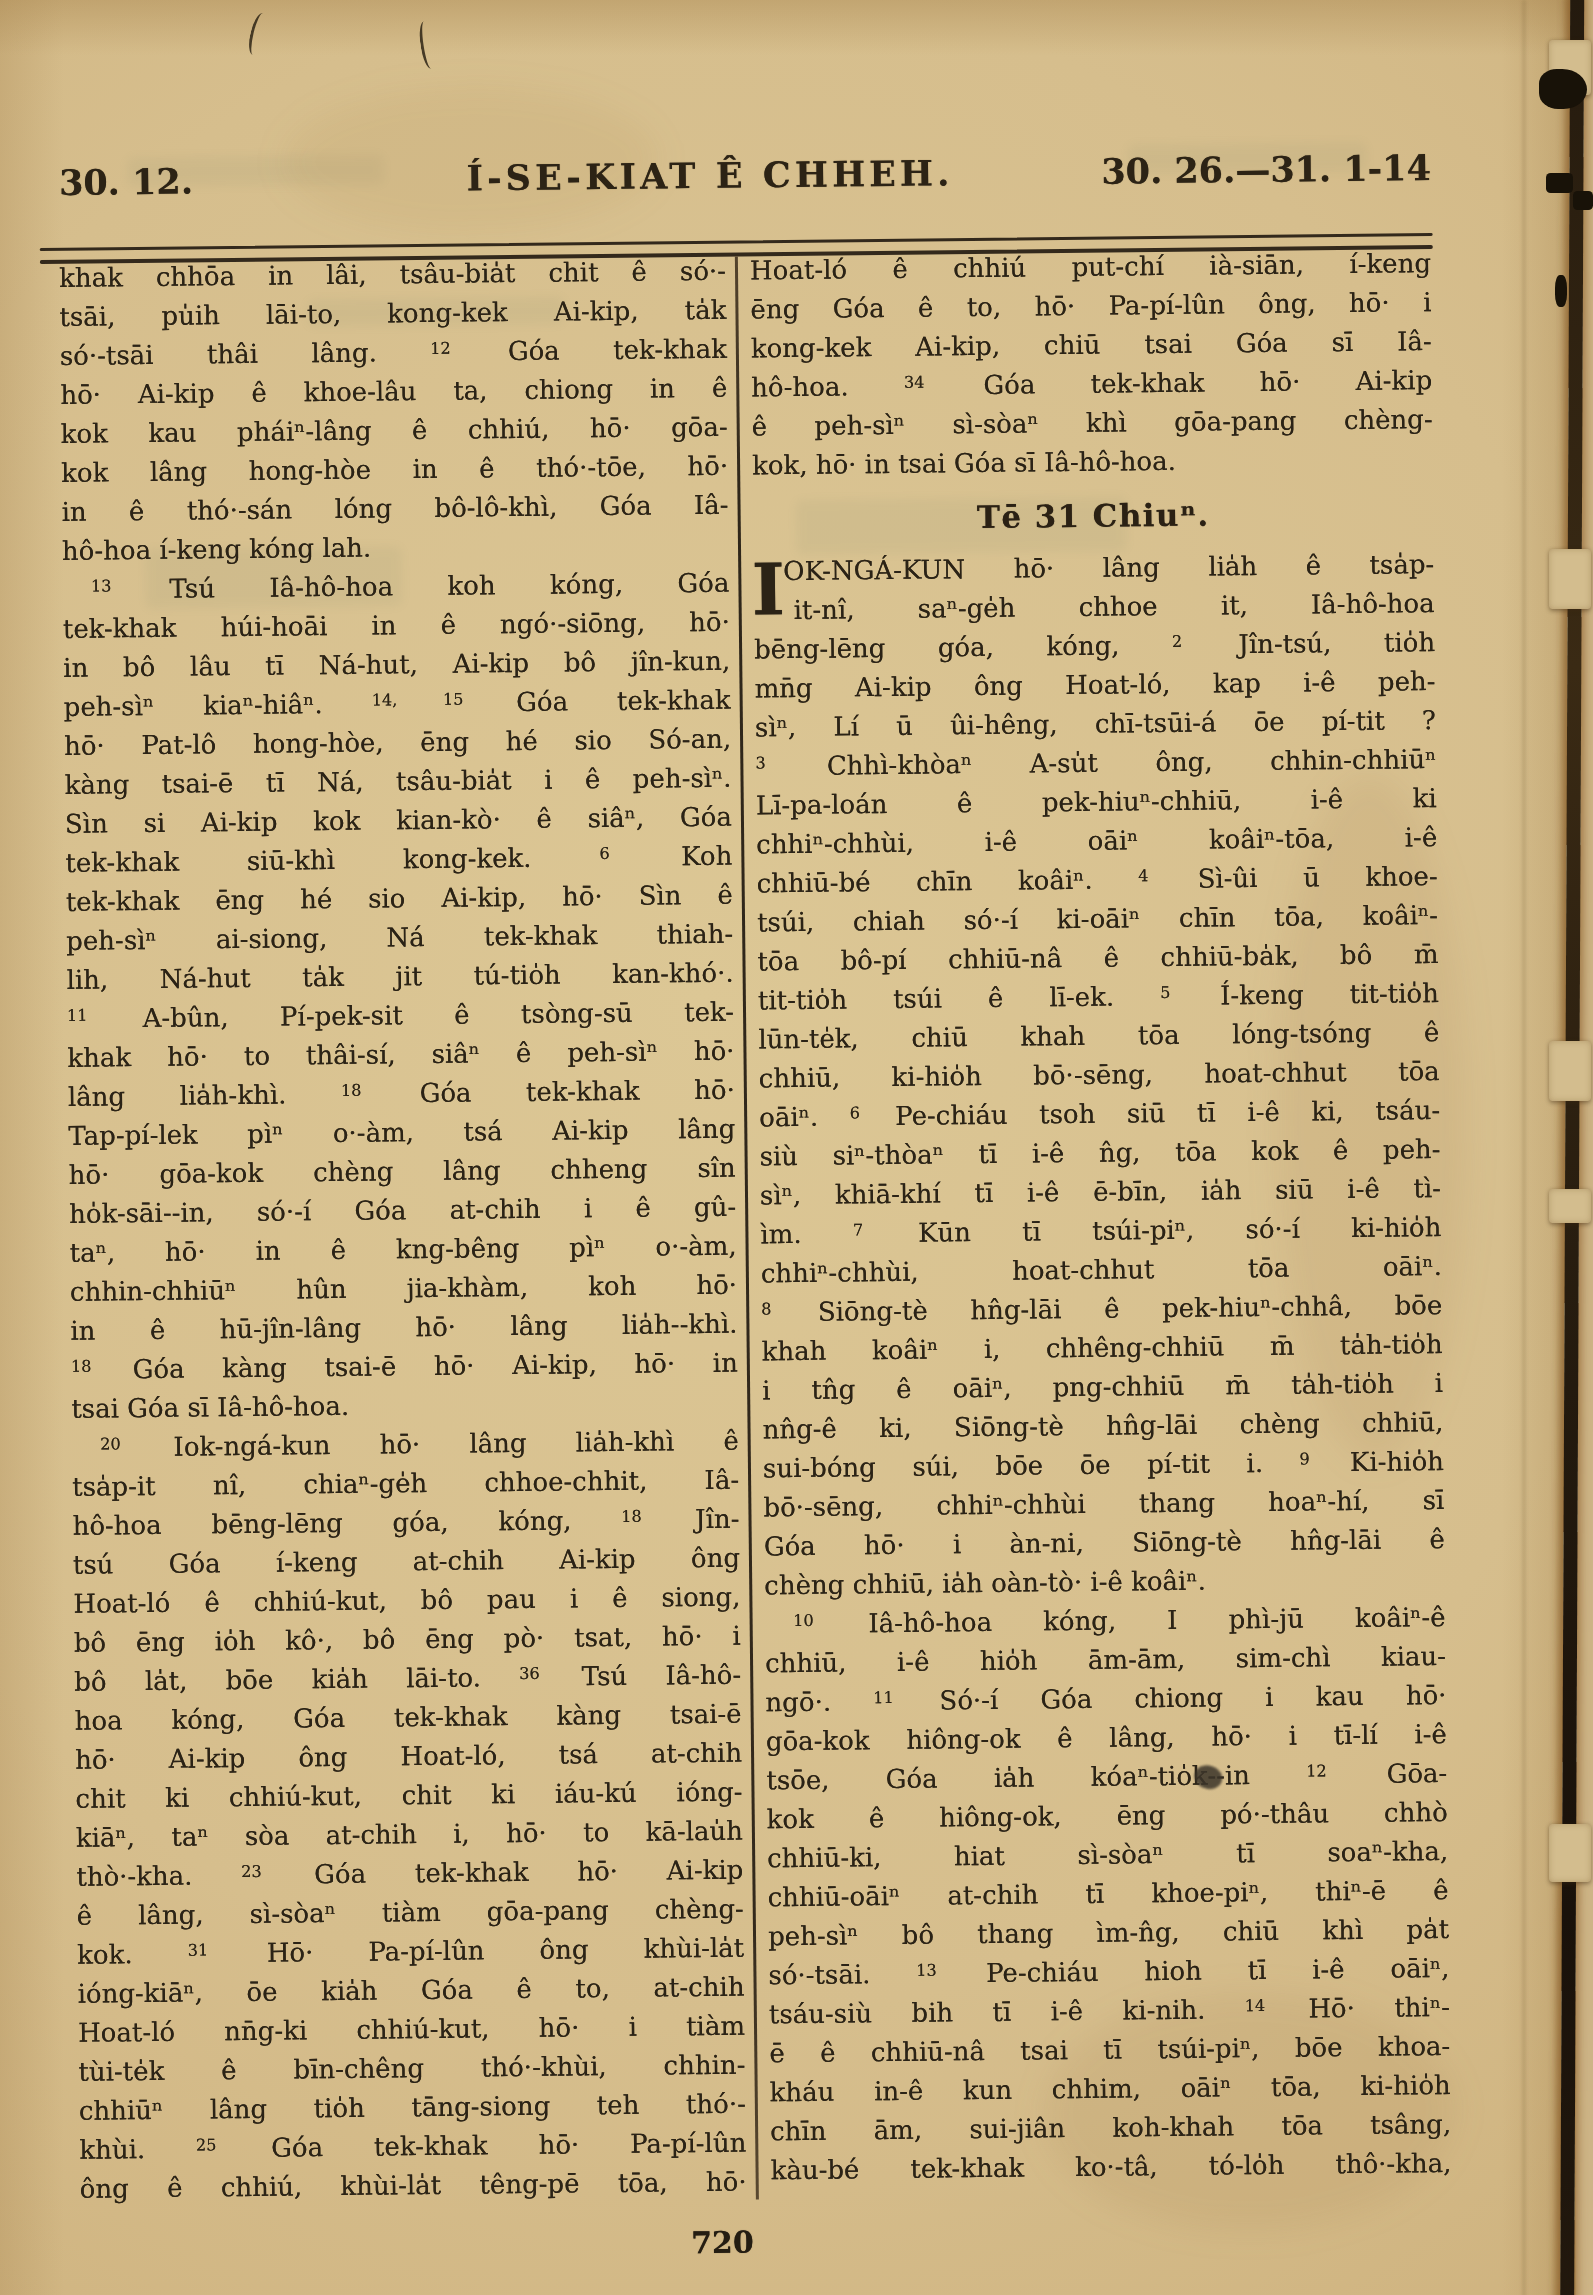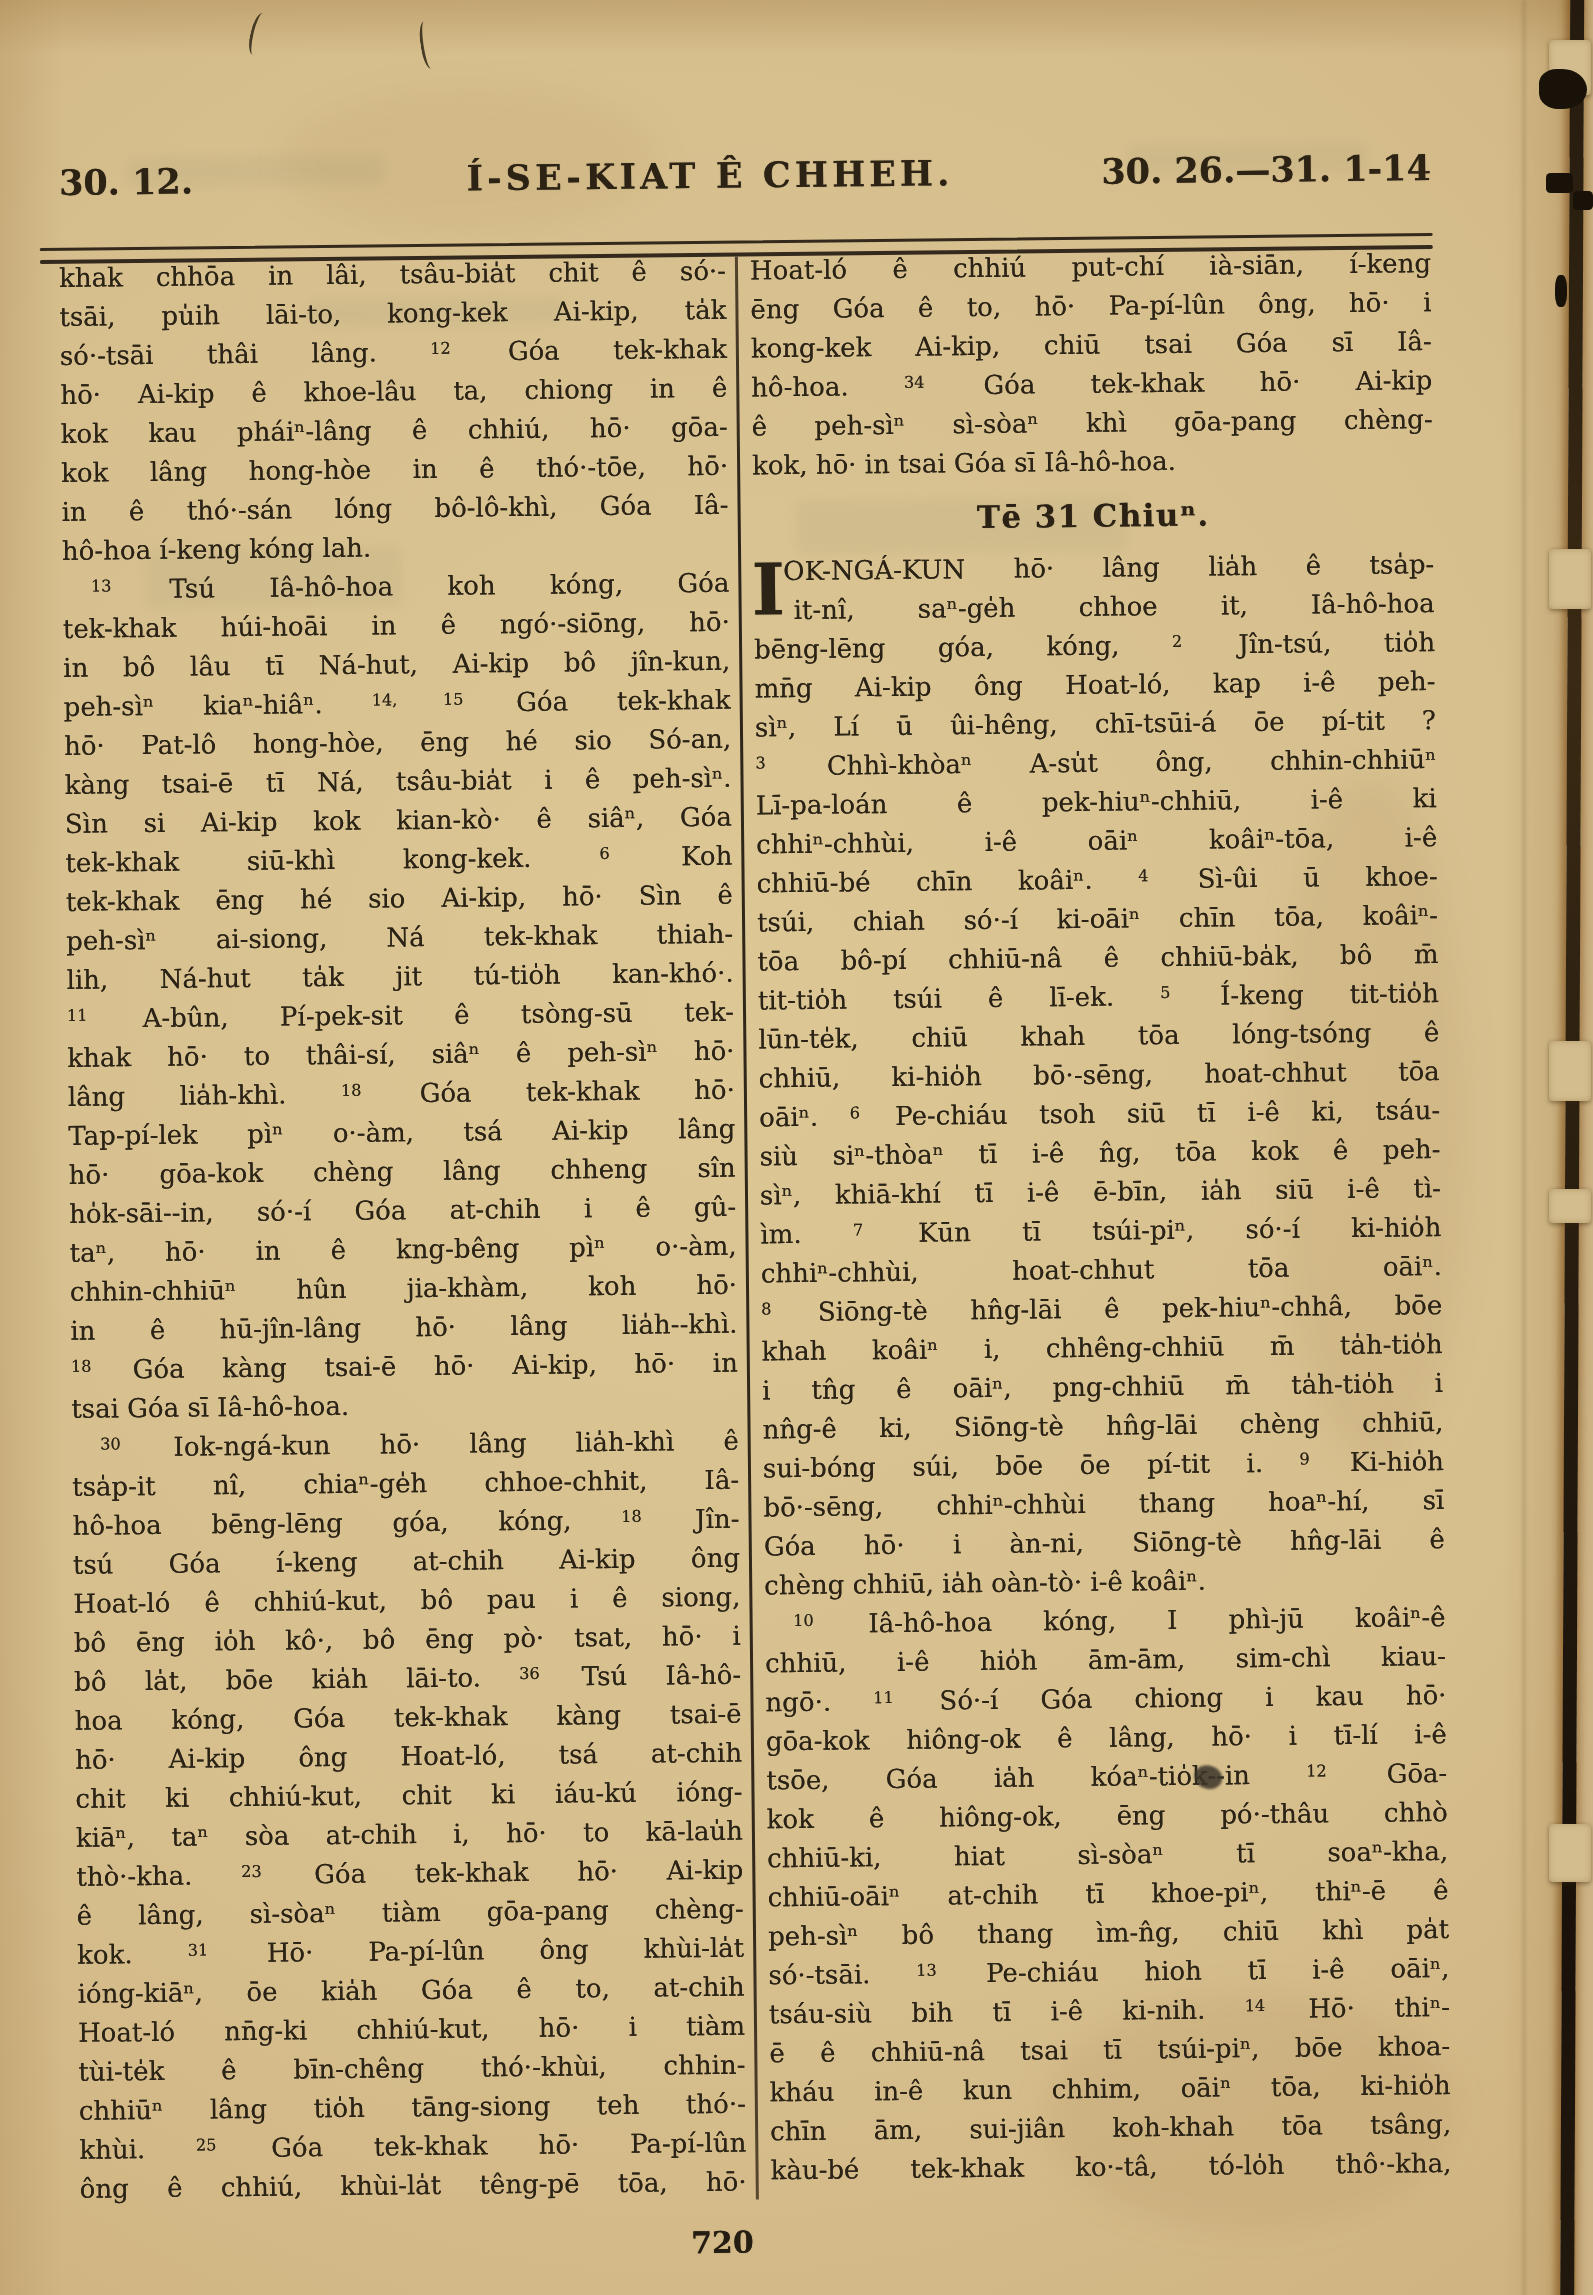--- a/index.html
+++ b/index.html
@@ -109,21 +109,21 @@
         <div class="line">khak hō· to thâi-sí, siâⁿ ê peh-sìⁿ hō·</div>
         <div class="line">lâng lia̍h-khì. <sup>18</sup> Góa tek-khak hō·</div>
         <div class="line">Tap-pí-lek pìⁿ o·-àm, tsá Ai-kip lâng</div>
         <div class="line">hō· gōa-kok chèng lâng chheng sîn</div>
         <div class="line">ho̍k-sāi--in, só·-í Góa at-chih i ê gû-</div>
         <div class="line">taⁿ, hō· in ê kng-bêng pìⁿ o·-àm,</div>
         <div class="line">chhin-chhiūⁿ hûn jia-khàm, koh hō·</div>
         <div class="line">in ê hū-jîn-lâng hō· lâng lia̍h--khì.</div>
         <div class="line"><sup>18</sup> Góa kàng tsai-ē hō· Ai-kip, hō· in</div>
         <div class="line e">tsai Góa sī Iâ-hô-hoa.</div>
-        <div class="line i"><sup>30</sup> Iok-ngá-kun hō· lâng lia̍h-khì ê</div>
+        <div class="line i"><sup>20</sup> Iok-ngá-kun hō· lâng lia̍h-khì ê</div>
         <div class="line">tsa̍p-it nî, chiaⁿ-ge̍h chhoe-chhit, Iâ-</div>
         <div class="line">hô-hoa bēng-lēng góa, kóng, <sup>18</sup> Jîn-</div>
         <div class="line">tsú Góa í-keng at-chih Ai-kip ông</div>
         <div class="line">Hoat-ló ê chhiú-kut, bô pau i ê siong,</div>
         <div class="line">bô ēng io̍h kô·, bô ēng pò· tsat, hō· i</div>
         <div class="line">bô la̍t, bōe kia̍h lāi-to. <sup>36</sup> Tsú Iâ-hô-</div>
         <div class="line">hoa kóng, Góa tek-khak kàng tsai-ē</div>
         <div class="line">hō· Ai-kip ông Hoat-ló, tsá at-chih</div>
         <div class="line">chit ki chhiú-kut, chit ki iáu-kú ióng-</div>
         <div class="line">kiāⁿ, taⁿ sòa at-chih i, hō· to kā-lau̍h</div>

